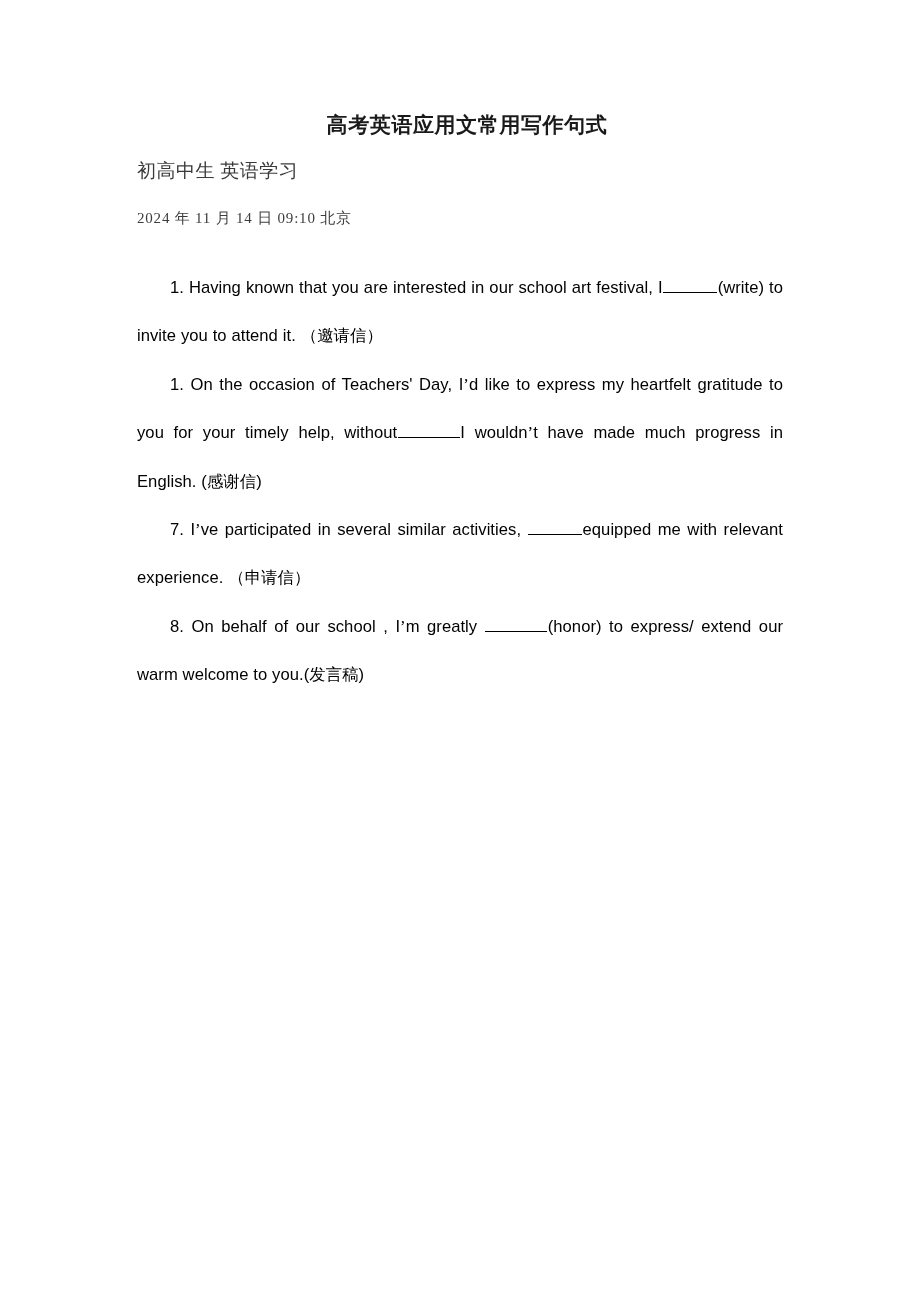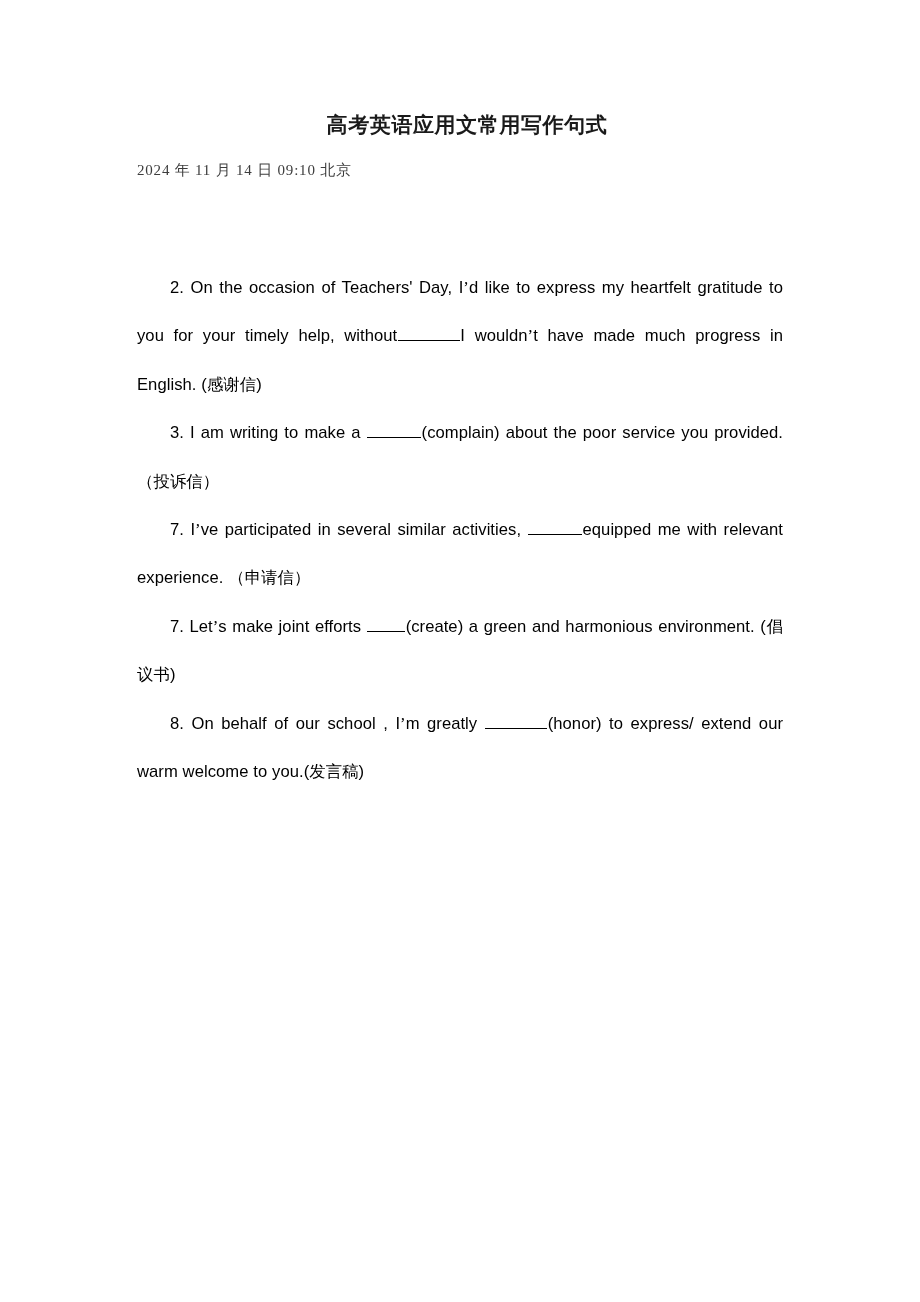--- a/index.html
+++ b/index.html
@@ -112,33 +112,33 @@
     font-family: "Liberation Serif", "DejaVu Serif", serif;
   }
 </style>
 </head>
 <body>
 
 <div class="page">
 
   <div class="doc-header">
     <h1 class="doc-title">高考英语应用文常用写作句式</h1>
+    <div class="doc-subtitle">初高中生 英语学习</div>
     <div class="doc-datetime">2024 年 11 月 14 日  09:10  北京</div>
   </div>
 
   <div class="doc-body">
 
+    <p class="sentence-item"><span>1. Having known that you are interested in our school art festival, I</span><span class="blank b-md"></span><span>(write)    to invite you to attend it. </span><span class="cjk">（邀请信）</span></p>
 
-    <p class="sentence-item"><span>2. On the occasion of Teachers' Day, I</span><span class="apos">’</span><span>d like to express my heartfelt gratitude to you for your timely help, without</span><span class="blank b-lg"></span><span>I wouldn</span><span class="apos">’</span><span>t have made much progress in English. (</span><span class="cjk">感谢信</span><span>)</span></p>
+    <p class="sentence-item"><span>1. On the occasion of Teachers' Day, I</span><span class="apos">’</span><span>d like to express my heartfelt gratitude to you for your timely help, without</span><span class="blank b-lg"></span><span>I wouldn</span><span class="apos">’</span><span>t have made much progress in English. (</span><span class="cjk">感谢信</span><span>)</span></p>
 
-    <p class="sentence-item"><span>3. I am writing to make a </span><span class="blank b-md"></span><span>(complain) about the poor service you provided.</span><span class="cjk">（投诉信）</span></p>
 
     <p class="sentence-item"><span>7. I</span><span class="apos">’</span><span>ve participated in several similar activities, </span><span class="blank b-md"></span><span>equipped me with relevant experience. </span><span class="cjk">（申请信）</span></p>
 
 
 
-    <p class="sentence-item"><span>7. Let</span><span class="apos">’</span><span>s make joint efforts </span><span class="blank b-xs"></span><span>(create)    a green and harmonious environment. (</span><span class="cjk">倡议书</span><span>)</span></p>
 
     <p class="sentence-item"><span>8. On behalf of our school , I</span><span class="apos">’</span><span>m greatly </span><span class="blank b-lg"></span><span>(honor) to express/ extend our warm welcome to you.(</span><span class="cjk">发言稿</span><span>)</span></p>
 
 
   </div>
 </div>
 
 </body></html>

